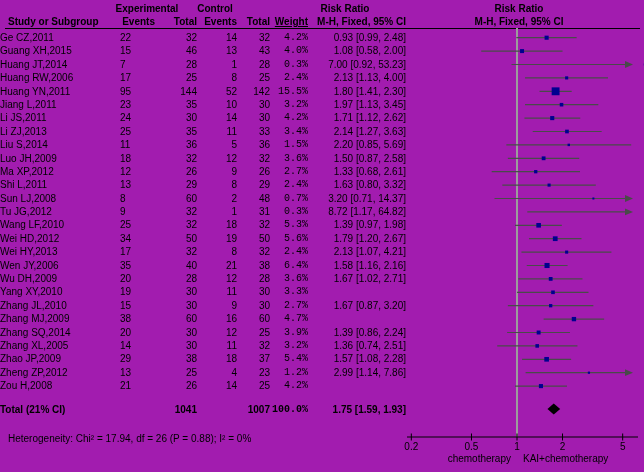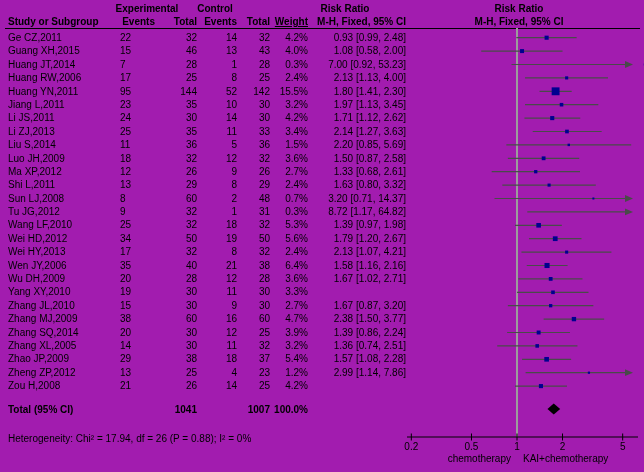--- a/index.html
+++ b/index.html
@@ -8,26 +8,26 @@
     font-family:"Liberation Sans", sans-serif; font-size:10px; color:#000;
     overflow:hidden;
   }
   .hdr { position:absolute; font-weight:bold; white-space:nowrap; }
   .ctr { text-align:center; }
   .rgt { text-align:right; }
   .rule { position:absolute; left:5px; top:28px; width:635px; height:1px; background:#000; }
   #study-rows { position:absolute; left:0; top:31px; width:406px; }
   .trow { display:flex; height:13.4px; line-height:13.4px; white-space:nowrap; }
   .cell { display:block; }
-  .c-study { width:120px; padding-left:8px; box-sizing:border-box; text-align:left; }
+  .c-study { width:120px; box-sizing:border-box; text-align:left; }
   .c-e1 { width:35px; text-align:left; }
   .c-t1 { width:42px; text-align:right; }
   .c-e2 { width:40px; text-align:right; }
   .c-t2 { width:33px; text-align:right; }
-  .c-w  { width:38px; text-align:right; }
+  .c-w  { width:38px; text-align:right;font-family:Liberation Mono, monospace; }
   .c-ci { width:98px; text-align:right; }
   .total-row { position:absolute; left:0; top:403px; width:406px; font-weight:bold; }
   .total-events-row { position:absolute; left:0; top:418px; width:406px; }
   .fnote { position:absolute; left:8px; white-space:nowrap; line-height:13px; }
   #fnote-het { top:432px; }
   #fnote-eff { top:446px;margin-top:33px; }
   #plot-svg { position:absolute; left:0; top:0; pointer-events:none; }
   #plot-svg text { font-family:"Liberation Sans", sans-serif; }
 </style>
 </head>
@@ -240,21 +240,20 @@
         <span class="cell c-w">2.7%</span>
         <span class="cell c-ci">1.67 [0.87, 3.20]</span>
       </div>
       <div class="trow">
         <span class="cell c-study">Zhang MJ,2009</span>
         <span class="cell c-e1">38</span>
         <span class="cell c-t1">60</span>
         <span class="cell c-e2">16</span>
         <span class="cell c-t2">60</span>
         <span class="cell c-w">4.7%</span>
-        <span class="cell c-ci">2.38 [1.50, 3.77]</span>
       </div>
       <div class="trow">
         <span class="cell c-study">Zhang SQ,2014</span>
         <span class="cell c-e1">20</span>
         <span class="cell c-t1">30</span>
         <span class="cell c-e2">12</span>
         <span class="cell c-t2">25</span>
         <span class="cell c-w">3.9%</span>
         <span class="cell c-ci">1.39 [0.86, 2.24]</span>
       </div>
@@ -289,26 +288,27 @@
         <span class="cell c-study">Zou H,2008</span>
         <span class="cell c-e1">21</span>
         <span class="cell c-t1">26</span>
         <span class="cell c-e2">14</span>
         <span class="cell c-t2">25</span>
         <span class="cell c-w">4.2%</span>
       </div>
     </div>
 
   <div class="trow total-row">
-    <span class="cell c-study">Total (95% CI)</span>
+    <span class="cell c-study">Total (21% CI)</span>
     <span class="cell c-e1"></span>
     <span class="cell c-t1">1041</span>
     <span class="cell c-e2"></span>
     <span class="cell c-t2">1007</span>
     <span class="cell c-w">100.0%</span>
+    <span class="cell c-ci">1.75 [1.59, 1.93]</span>
   </div>
 
 
   <div class="fnote" id="fnote-het">Heterogeneity: Chi² = 17.94, df = 26 (P = 0.88); I² = 0%</div>
   <div class="fnote" id="fnote-eff">Test for overall effect: Z = 11.27 (P &lt; 0.00001)</div>
 
   <svg id="plot-svg" width="644" height="472" viewBox="0 0 644 472">
       <line x1="517" y1="28" x2="517" y2="437" stroke="#9c9c9c" stroke-width="2"></line>
       <line x1="516.3400414231495" y1="37.7" x2="576.6410941409239" y2="37.7" stroke="#4a4a4a" stroke-width="1.2"></line>
       <rect x="544.5706372910843" y="35.65060984680808" width="4.09878030638384" height="4.09878030638384" fill="#000090"></rect>

